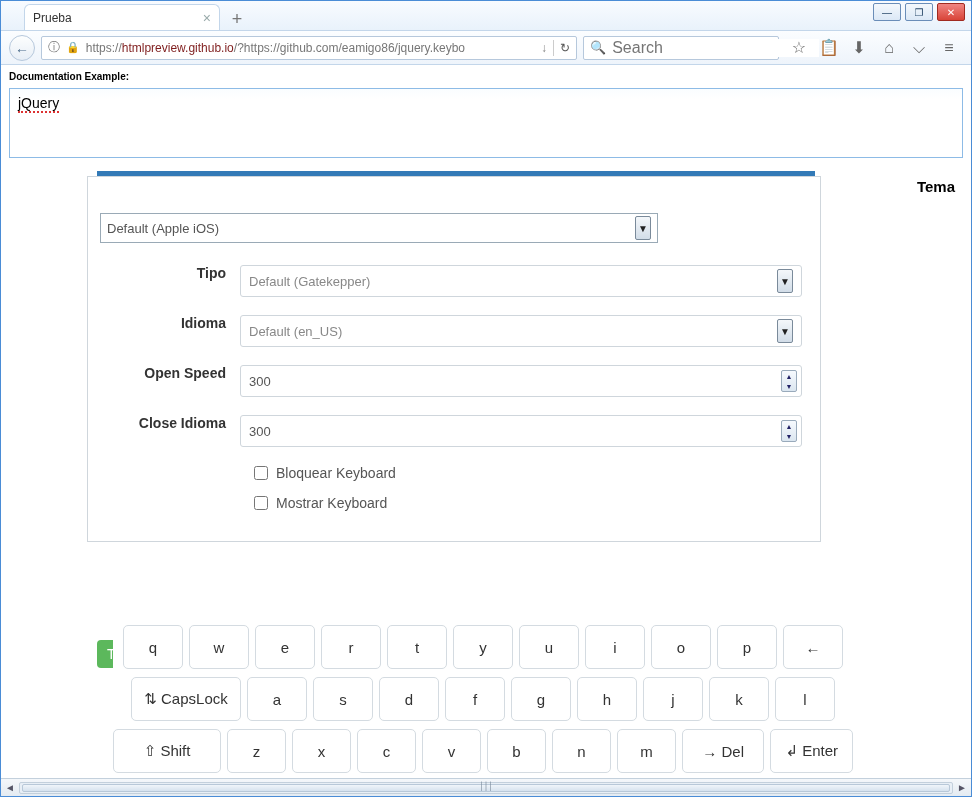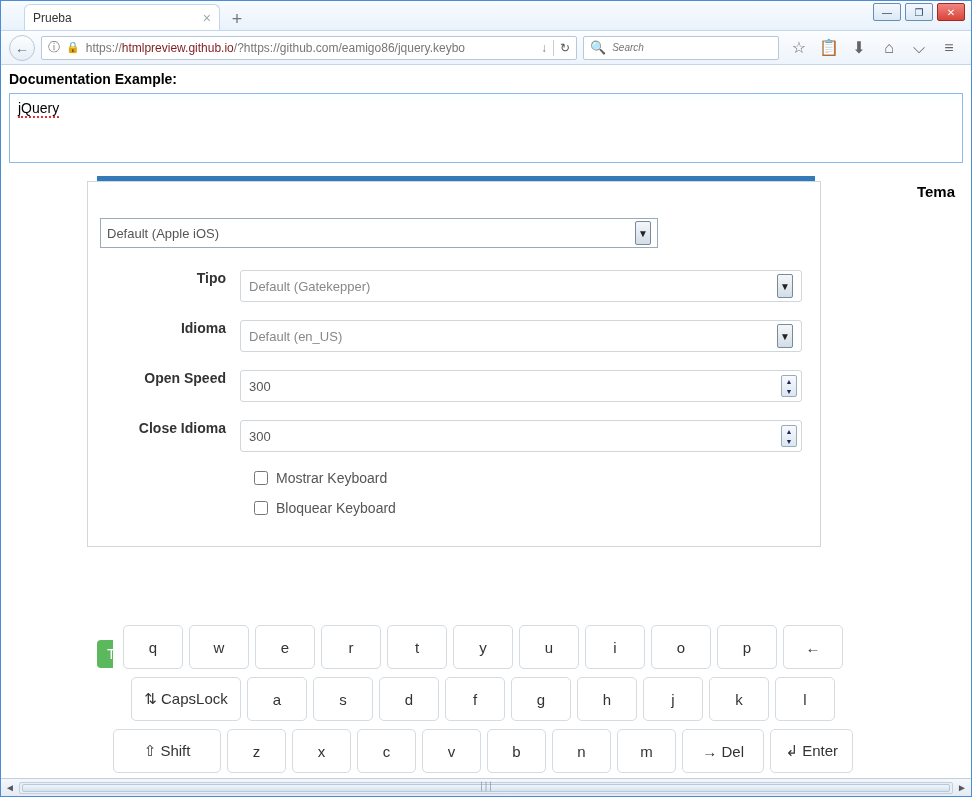--- a/index.html
+++ b/index.html
@@ -19,27 +19,27 @@
 
   .toolbar { height: 34px; background: linear-gradient(#fbfdff,#eef4fb); border-bottom: 1px solid #c3d6ea; display: flex; align-items: center; padding: 0 8px; gap:6px; }
   .navbtn { width:26px; height:26px; border:1px solid #b6c8dc; border-radius:13px; background:linear-gradient(#fdfefe,#e7eef6); display:flex; align-items:center; justify-content:center; color:#4a6a8a; font-size:14px; }
   .urlbox { flex:1; height:24px; border:1px solid #b6c8dc; border-radius:2px; background:#fff; display:flex; align-items:center; padding:0 6px; gap:6px; font-size:12px; color:#777; }
   .urlbox .lock { color:#3a8a3a; font-size:11px; }
   .urlbox .urltext { flex:1; overflow:hidden; white-space:nowrap; }
   .urlbox .domain { color:#7f1d1d; }
   .urlbox .reload { color:#555; }
   .urlbox .dropi { color:#888; }
   .searchbox { width:196px; height:24px; border:1px solid #b6c8dc; border-radius:2px; background:#fff; display:flex; align-items:center; padding:0 6px; gap:6px; }
-  .searchbox input { border:none; outline:none; flex:1; font-style:italic; color:#ec4899; font-size:10px; }
+  .searchbox input { border:none; outline:none; flex:1; color:#ec4899; font-size:16px; }
   .icons { display:flex; gap:10px; padding:0 4px; color:#666; font-size:16px; }
   .icons .ic { display:flex; align-items:center; justify-content:center; width:20px; }
 
   
   .page { flex:1; overflow:hidden; position:relative; }
-  .doc-title { font-weight:bold; font-size:14px; padding:6px 8px; }
+  .doc-title { font-weight:bold; font-size:10px; padding:6px 8px; }
   .textarea-wrap { padding:0 8px 8px 8px; }
   .bigtext { width:100%; height:70px; border:1px solid #8dbbe6; background:linear-gradient(#fafdff 0%, #fff 10px); padding:6px 8px; font-size:14px; }
   .jq { border-bottom:2px dotted #d33; display:inline-block; }
 
   .mainarea { position:relative; height:540px; }
   .tema { position:absolute; top:12px; right:16px; font-weight:bold; font-size:15px; }
   .panel { position:absolute; left:86px; top:10px; width:734px; border:1px solid #cfd6dc; padding:14px 12px 16px 12px; background:#fff; }
   .panel-head { background:#337ab7; color:#fff; font-weight:bold; font-size:18px; padding:4px 10px; width:718px; position:absolute; left:96px; top:5px; }
 
   .topselect { margin-top:22px; width:558px; height:30px; border:1px solid #9aaab6; background:#fff; display:flex; align-items:center; padding:0 6px; color:#555; }
@@ -179,25 +179,25 @@
                 <div class="spin">
                     <div>▲</div>
                     <div>▼</div>
                   </div>
               </div>
             </div>
           </div>
 
           <div class="chk">
             <input type="checkbox" style="">
-            <span>Mostrar Keyboard</span>
+            <span>Bloquear Keyboard</span>
           </div>
           <div class="chk">
             <input type="checkbox" style="">
-            <span>Bloquear Keyboard</span>
+            <span>Mostrar Keyboard</span>
           </div>
         </div>
       </div>
     </div>
 
     <div class="trbtn">Tri</div>
 
     <div class="keyboard">
       <div class="krow" id="krow1">
           <div class="key w">q</div>

